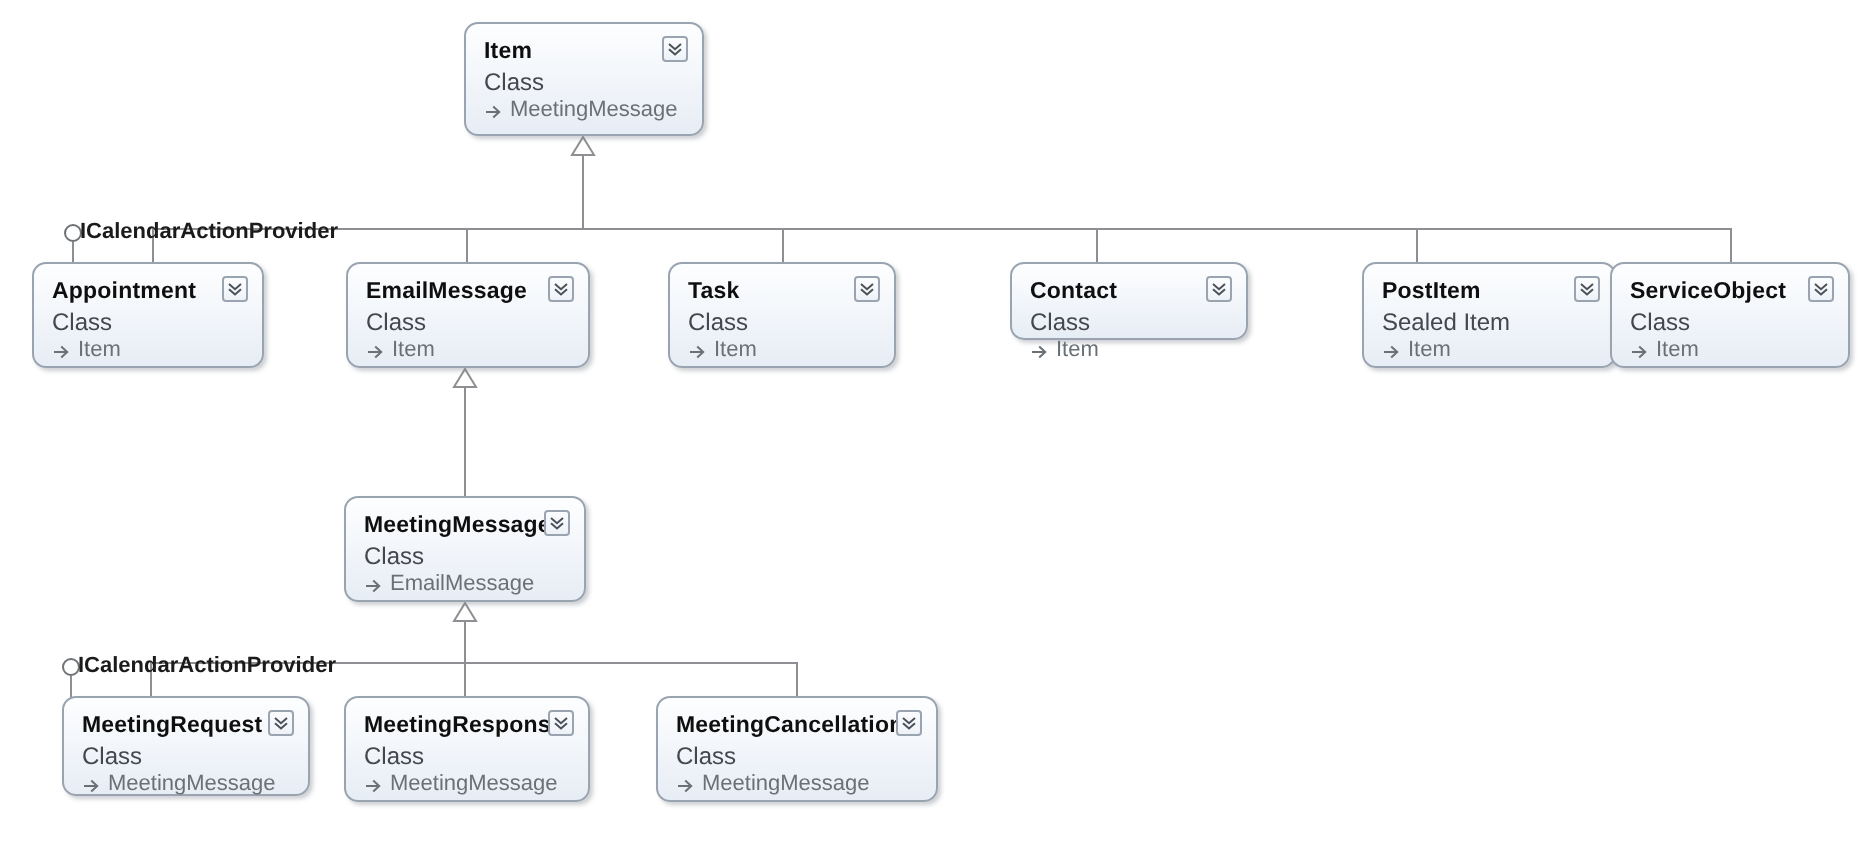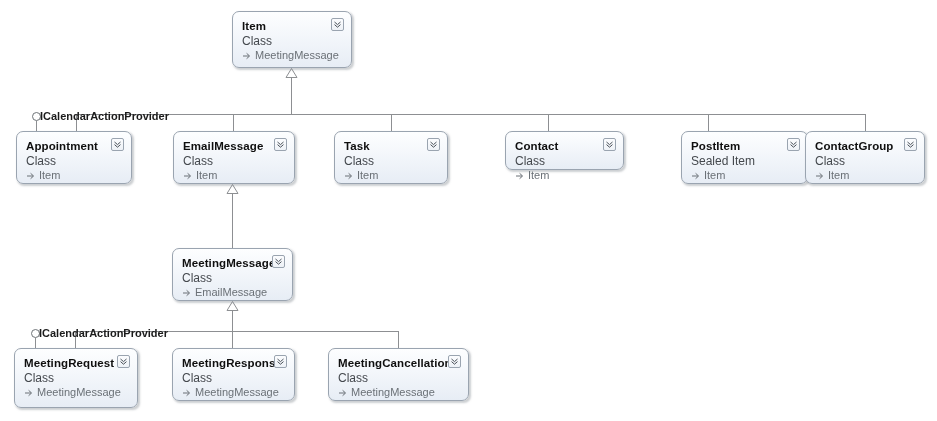--- a/index.html
+++ b/index.html
@@ -281,21 +281,21 @@
       <span>Item</span>
     </div>
     <div class="cb-collapse">
       <svg width="9" height="9" viewBox="0 0 9 9">
         <path d="M1.5 2 L4.5 4.6 L7.5 2 M1.5 4.6 L4.5 7.2 L7.5 4.6" fill="none" stroke="#4a5159" stroke-width="1"></path>
       </svg>
     </div>
   </div>
 
   <div class="classbox" style="left:805px; top:131px; width:120px; height:53px;">
-    <div class="cb-title">ContactGroup</div>
+    <div class="cb-title">ServiceObject</div>
     <div class="cb-kind">Class</div>
     <div class="cb-base">
       <span class="cb-base-arrow">
         <svg width="10" height="10" viewBox="0 0 10 10">
           <path d="M1 6 L7 6 M4.6 3.3 L7.6 6 L4.6 8.7" fill="none" stroke="#6a7076" stroke-width="1"></path>
         </svg>
       </span>
       <span>Item</span>
     </div>
     <div class="cb-collapse">
@@ -316,21 +316,21 @@
       </span>
       <span>EmailMessage</span>
     </div>
     <div class="cb-collapse">
       <svg width="9" height="9" viewBox="0 0 9 9">
         <path d="M1.5 2 L4.5 4.6 L7.5 2 M1.5 4.6 L4.5 7.2 L7.5 4.6" fill="none" stroke="#4a5159" stroke-width="1"></path>
       </svg>
     </div>
   </div>
 
-  <div class="classbox" style="left:14px; top:348px; width:124px; height:60px;">
+  <div class="classbox" style="left:31px; top:348px; width:124px; height:50px;">
     <div class="cb-title">MeetingRequest</div>
     <div class="cb-kind">Class</div>
     <div class="cb-base">
       <span class="cb-base-arrow">
         <svg width="10" height="10" viewBox="0 0 10 10">
           <path d="M1 6 L7 6 M4.6 3.3 L7.6 6 L4.6 8.7" fill="none" stroke="#6a7076" stroke-width="1"></path>
         </svg>
       </span>
       <span>MeetingMessage</span>
     </div>

